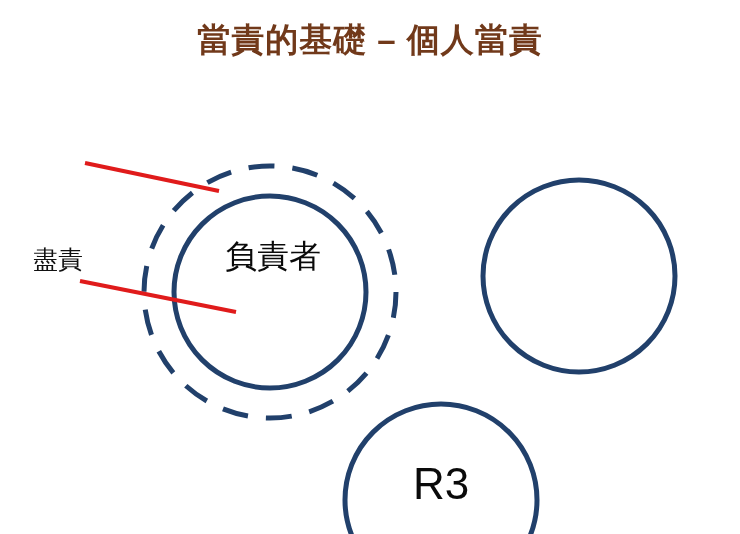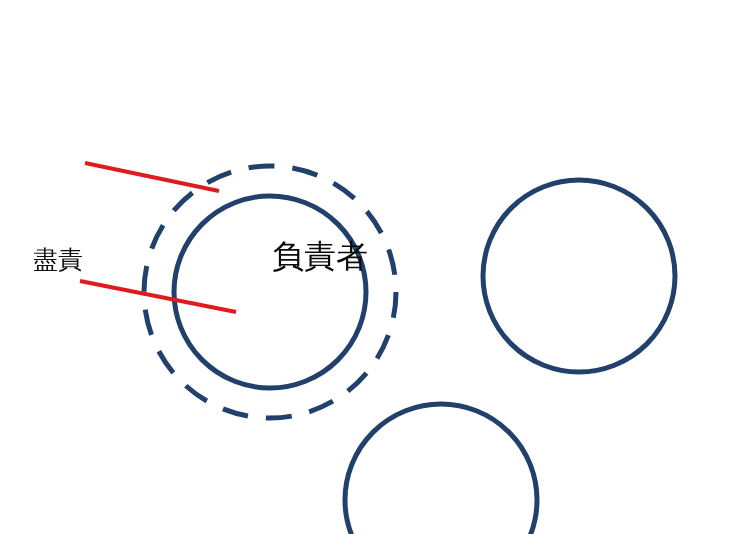--- a/index.html
+++ b/index.html
@@ -34,21 +34,21 @@
   }
   .svg-layer {
     position: absolute;
     left: 0;
     top: 0;
     width: 740px;
     height: 534px;
   }
   .circle-label {
     position: absolute;
-    text-align: right;
+    text-align: center;
     color: #0a0a0a;
     white-space: nowrap;
     pointer-events: none;
   }
   .role-big {
     font-size: 44px;
     line-height: 1.0;
     font-weight: normal;
   }
   .role-cjk {
@@ -86,37 +86,39 @@
   #label-jinze {
     left: 33px;
     top: 246px;
   }
 </style>
 </head>
 <body>
 
 <div id="slide">
 
+  <div id="slide-title">當責的基礎 – 個人當責</div>
 
   <svg class="svg-layer" viewBox="0 0 740 534">
 
     <circle cx="270" cy="292" r="126" fill="none" stroke="#21406B" stroke-width="5" stroke-dasharray="26 18" stroke-linecap="butt"></circle>
 
     <circle cx="270" cy="292" r="96" fill="#ffffff" stroke="#21406B" stroke-width="5"></circle>
 
     <circle cx="579" cy="276" r="96" fill="#ffffff" stroke="#21406B" stroke-width="5"></circle>
 
     <circle cx="441" cy="500" r="96" fill="#ffffff" stroke="#21406B" stroke-width="5"></circle>
 
     <line x1="85" y1="163" x2="219" y2="191" stroke="#E01B1B" stroke-width="4"></line>
     <line x1="80" y1="281" x2="236" y2="312" stroke="#E01B1B" stroke-width="4"></line>
   </svg>
 
   <div id="r1-stack" class="circle-label">
     <div class="role-cjk">負責者</div>
   </div>
 
 
+  <div id="r3-label" class="circle-label role-big">R3</div>
 
 
   <div id="label-jinze" class="callout-label">盡責</div>
 
 </div>
 
 </body></html>

